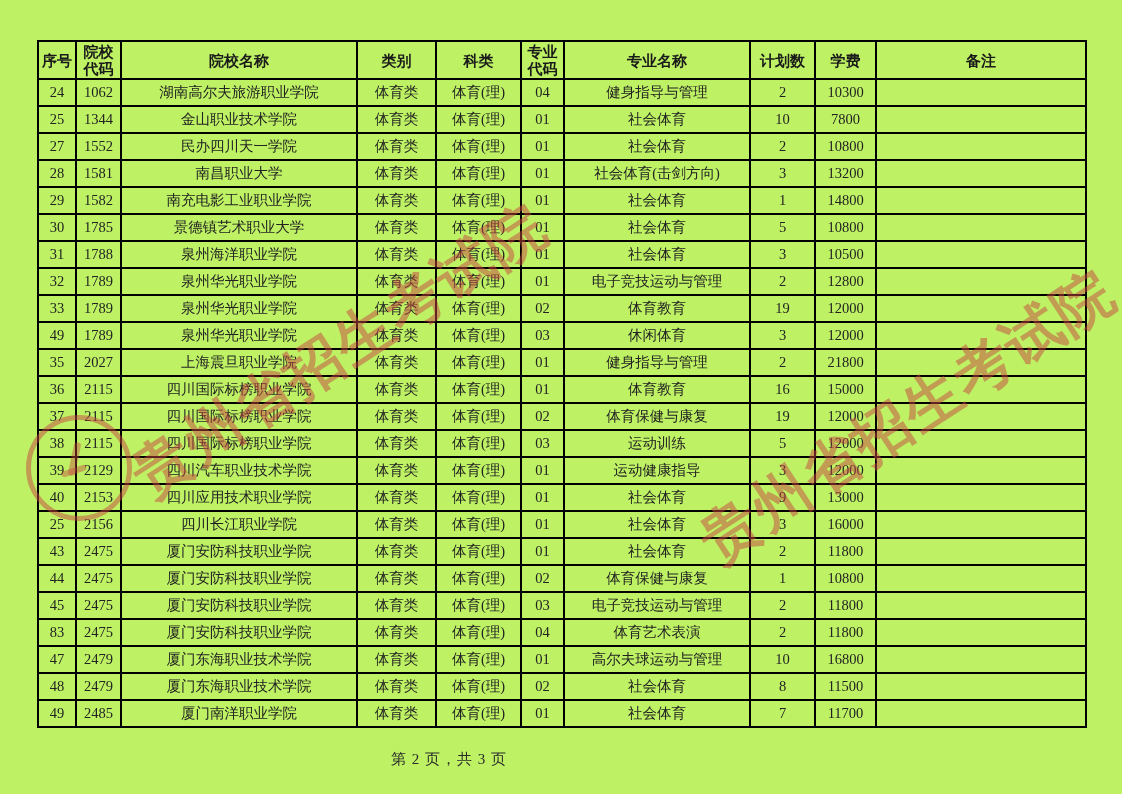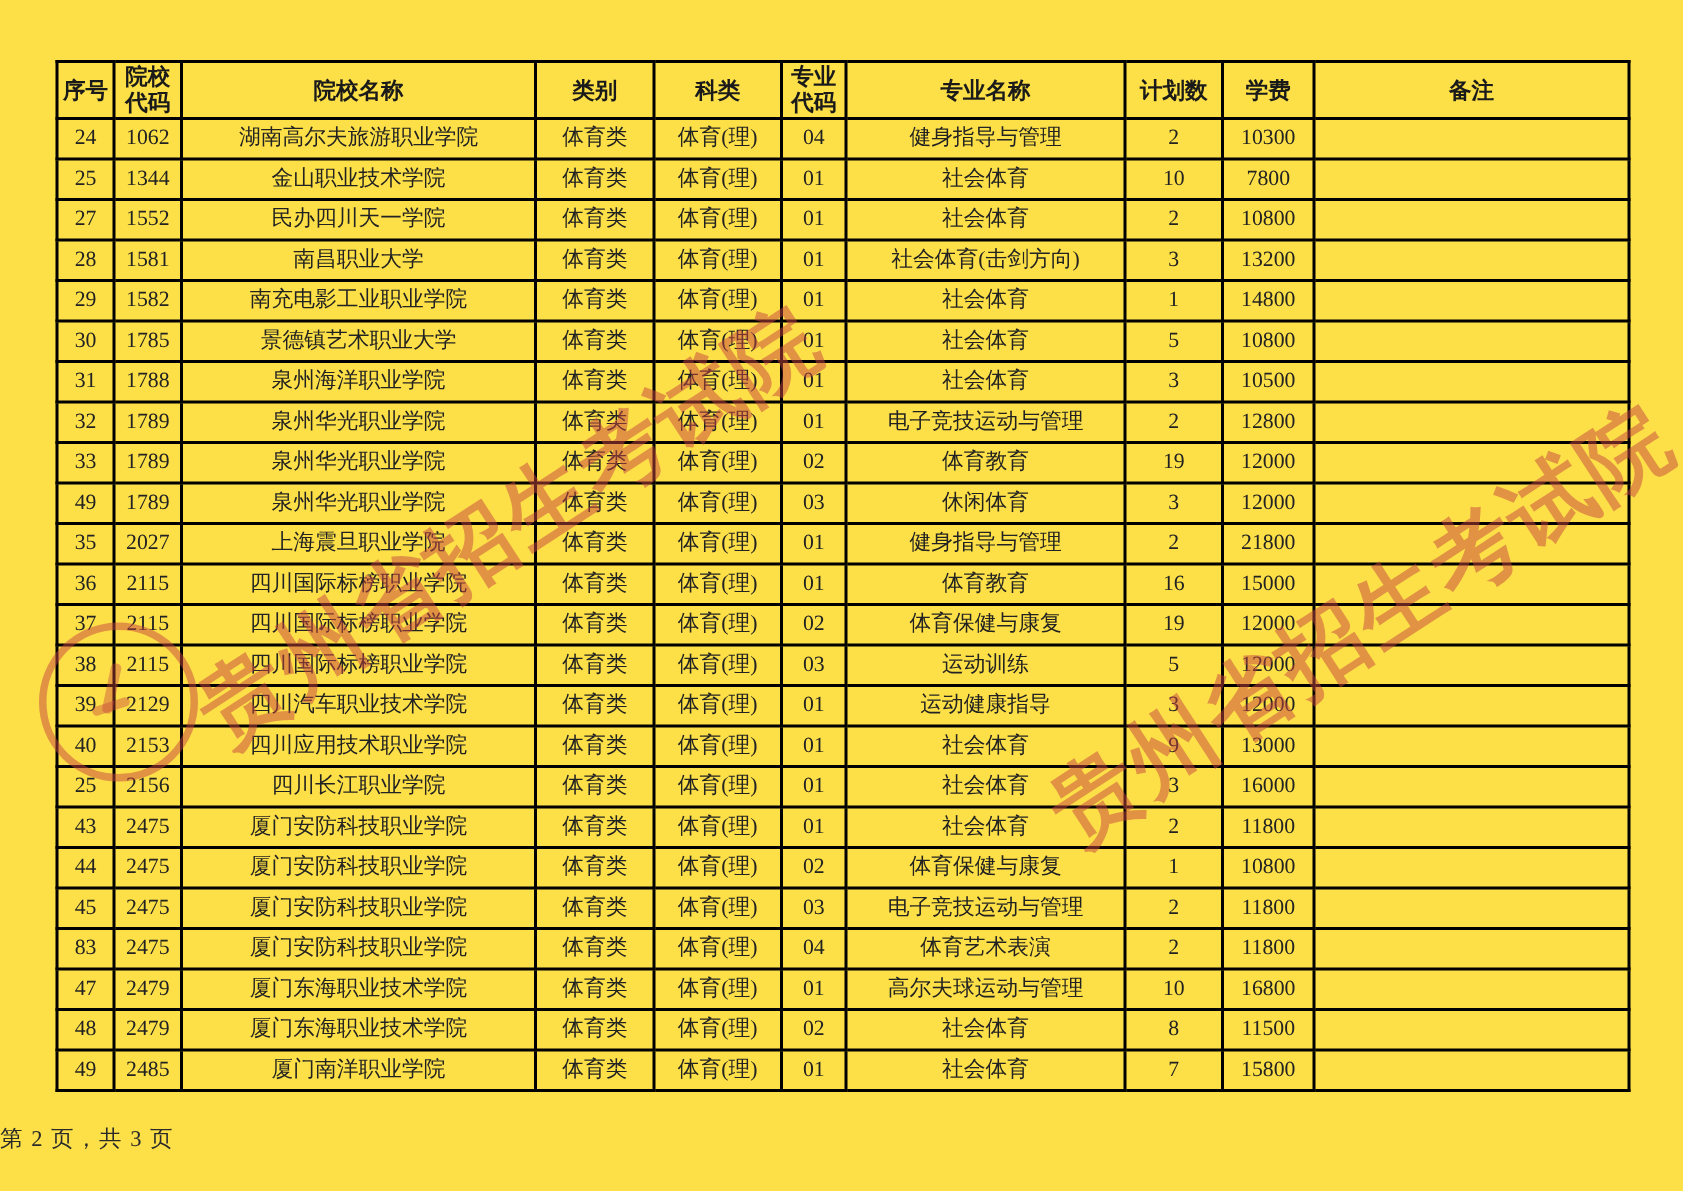--- a/index.html
+++ b/index.html
@@ -4,21 +4,21 @@
 <style>
   html, body {
     margin: 0;
     padding: 0;
     background: #ffffff;
   }
   .page {
     position: relative;
     width: 1122px;
     height: 794px;
-    background: #fde047;
+    background: #bef264;
     overflow: hidden;
     font-family: "Liberation Serif", "DejaVu Serif", serif;
     color: #1a1a1a;
   }
   table.admission-table {
     position: absolute;
     left: 37px;
     top: 40px;
     width: 1050px;
     border-collapse: collapse;
@@ -79,21 +79,21 @@
     background: rgba(198, 69, 63, 0.42);
     border-radius: 3px;
   }
   .seal .seal-mark-1 { left: 40px; top: 22px; width: 7px; height: 34px; transform: rotate(12deg); }
   .seal .seal-mark-2 { left: 30px; top: 48px; width: 26px; height: 6px; transform: rotate(-18deg); }
   .footer {
     position: absolute;
     left: 0;
     top: 750px;
     width: 898px;
-    text-align: left;
+    text-align: center;
     font-size: 15px;
     color: #2a2a2a;
     letter-spacing: 1px;
   }
 </style>
 </head>
 <body>
 
 <div class="page">
 
@@ -403,21 +403,21 @@
         </tr>
         <tr>
           <td>49</td>
           <td>2485</td>
           <td>厦门南洋职业学院</td>
           <td>体育类</td>
           <td>体育(理)</td>
           <td>01</td>
           <td>社会体育</td>
           <td>7</td>
-          <td>15800</td>
+          <td>11700</td>
           <td></td>
         </tr>
       </tbody>
   </table>
 
   <div class="watermark wm-left">贵州省招生考试院</div>
 
   <div class="watermark wm-right">贵州省招生考试院</div>
 
   <div class="seal">

